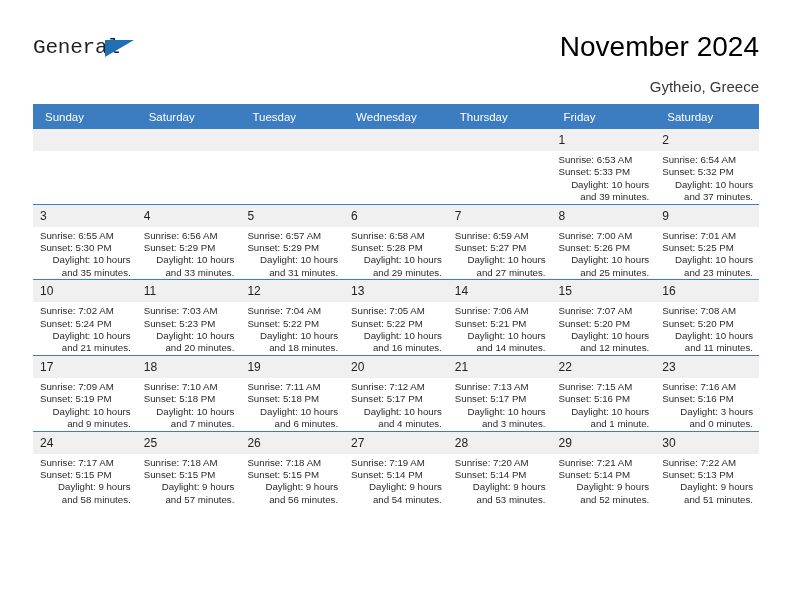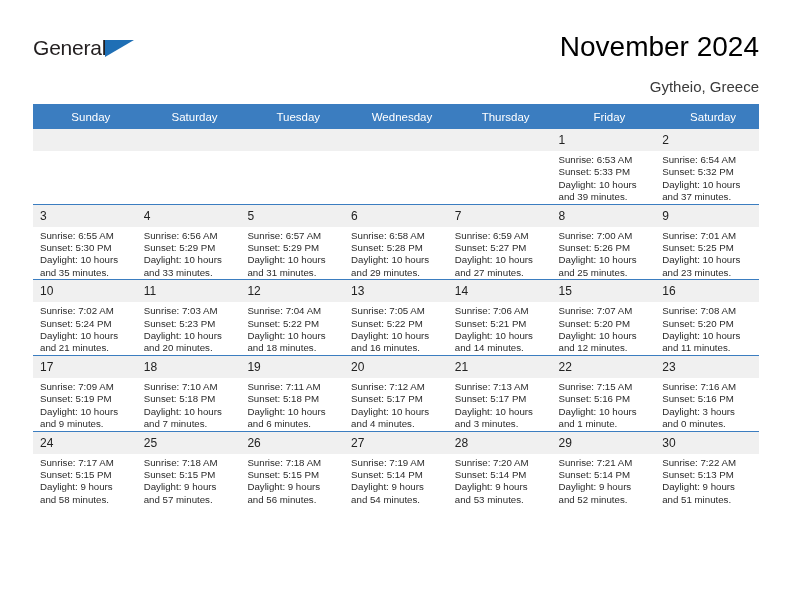--- a/index.html
+++ b/index.html
@@ -38,21 +38,21 @@
     width: 130px;
     height: 48px;
   }
   .logo-general {
     position: absolute;
     left: 0;
     top: 0;
     font-size: 21px;
     letter-spacing: -0.2px;
     color: #231f20;
-    font-family: Liberation Sans, sans-serif;
+    font-family: Liberation Mono, monospace;
   }
   .logo-triangle {
     position: absolute;
     left: 72px;
     top: 4px;
     width: 0;
     height: 0;
     border-left: 29px solid #1f6fb5;
     border-bottom: 17px solid transparent;
   }
@@ -94,21 +94,21 @@
     top: 104px;
     width: 726px;
     border-collapse: collapse;
     table-layout: fixed;
   }
   .calendar th {
     background: #3b7dc0;
     color: #ffffff;
     font-size: 11.5px;
     font-weight: normal;
-    text-align: center;
+    text-align: left;
     padding: 6px 0 6px 12px;
     height: 13px;
     border: none;
   }
   .calendar td {
     vertical-align: top;
     padding: 0;
     border: none;
     height: 74px;
     border-top: 1px solid #3b7dc0;
@@ -134,20 +134,21 @@
     padding: 3px 6px 0 7px;
     font-size: 9.7px;
     line-height: 12.4px;
     color: #2b2b2b;
   }
   .info div {
     white-space: nowrap;
   }
   .info .daylight {
     white-space: normal;
+    text-align: right;
   }
 </style>
 </head>
 <body>
 
 <div class="page">
 
   <div class="header">
     <div class="logo">
       <span class="logo-general">General</span>

